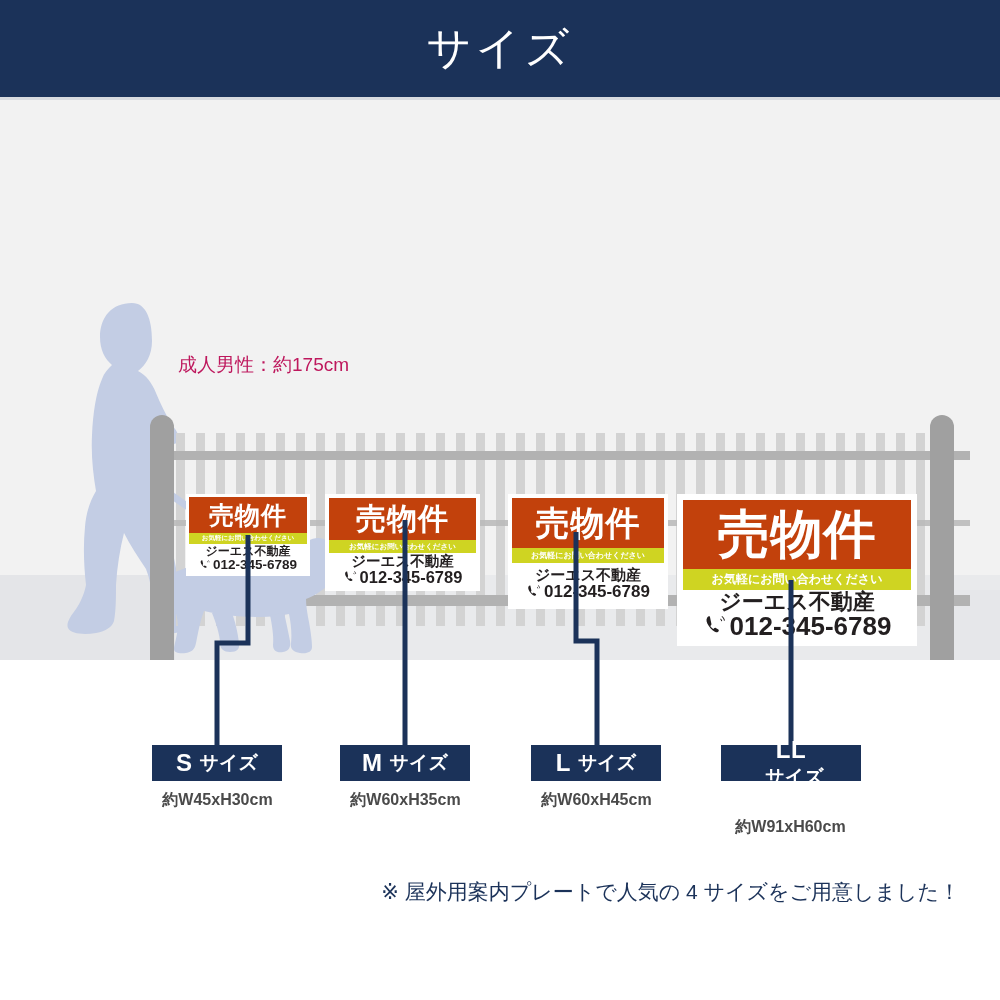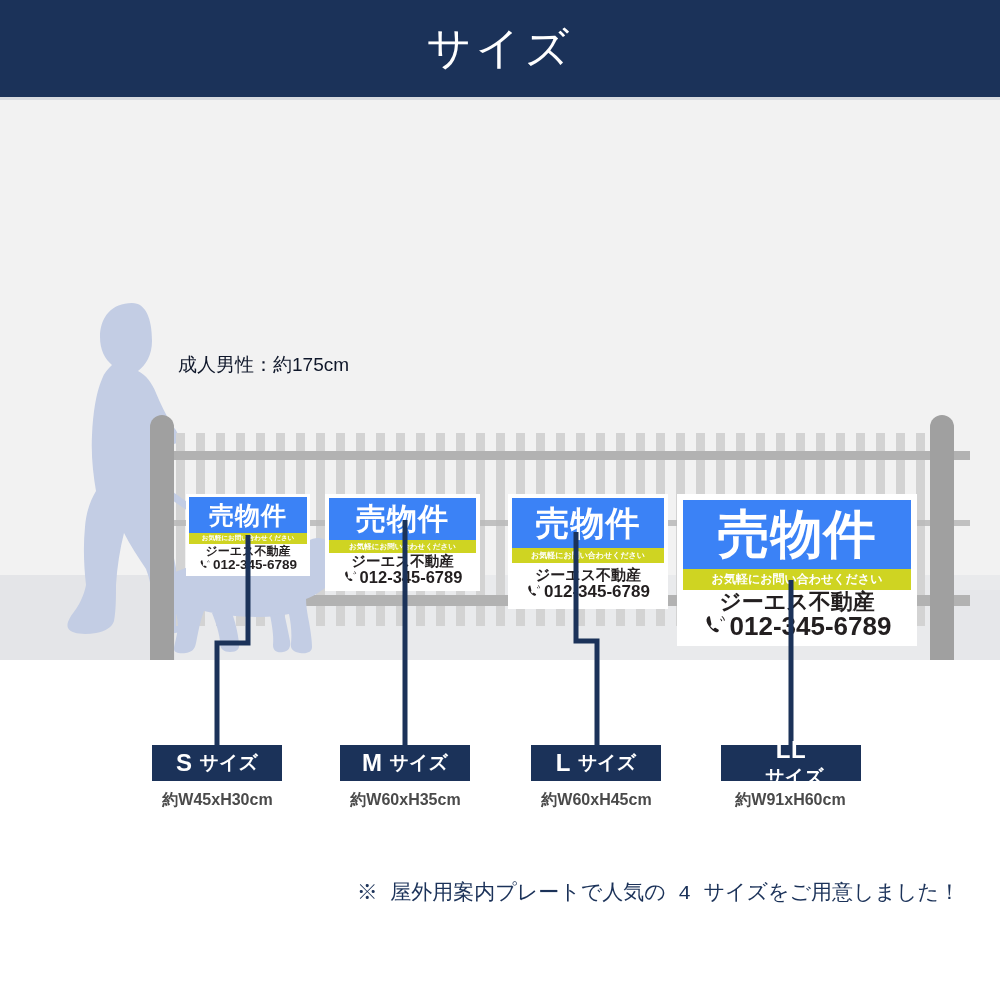--- a/index.html
+++ b/index.html
@@ -118,21 +118,21 @@
   
   .sign {
     position: absolute;
     background: #ffffff;
     box-sizing: border-box;
     overflow: hidden;
     display: flex;
     flex-direction: column;
   }
   .sign-green {
-    background: #3b82f6;
+    background: #c2410c;
     color: #ffffff;
     display: flex;
     align-items: center;
     justify-content: center;
     font-weight: 700;
     letter-spacing: 1px;
     line-height: 1;
   }
   .sign-yellow {
     background: #cfd422;
@@ -232,41 +232,40 @@
     top: 790px;
     font-size: 16px;
     font-weight: 700;
     color: #4a4a4a;
     white-space: nowrap;
     text-align: center;
   }
   .dim-s  { left: 130px; width: 175px; }
   .dim-m  { left: 318px; width: 175px; }
   .dim-l  { left: 509px; width: 175px; }
-  .dim-ll { left: 703px; width: 175px; }
+  .dim-ll { left: 703px; width: 175px; margin-top: 27px; }
 
   
   .person-note {
     position: absolute;
     left: 178px; top: 252px;
     font-size: 19px;
-    color: #0f172a;
+    color: #be185d;
     white-space: nowrap;
   }
 
   
   .footnote {
     position: absolute;
     left: 0; top: 878px;
     width: 960px;
     text-align: right;
     font-size: 21px;
     color: #1b3259;
     white-space: nowrap;
-    font-family: Liberation Mono, monospace;
   }
 </style>
 </head>
 <body>
 
 <div id="page">
 
   <div class="header">
     <div class="header-title">サイズ</div>
   </div>

